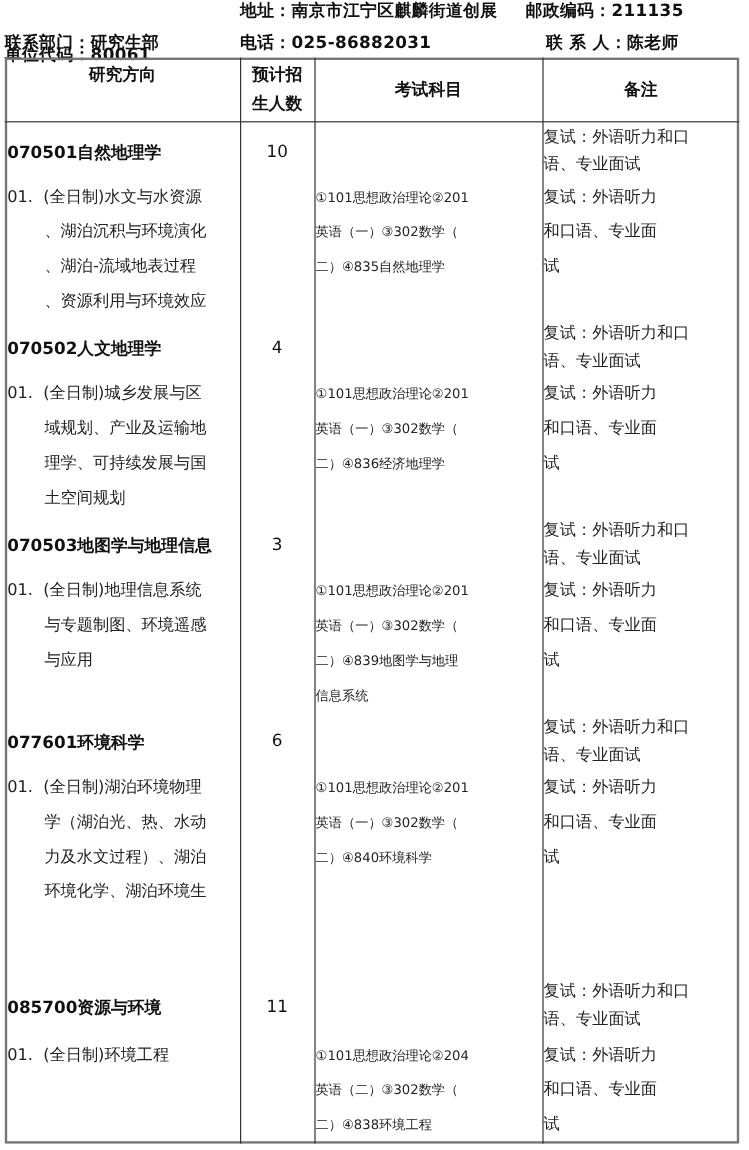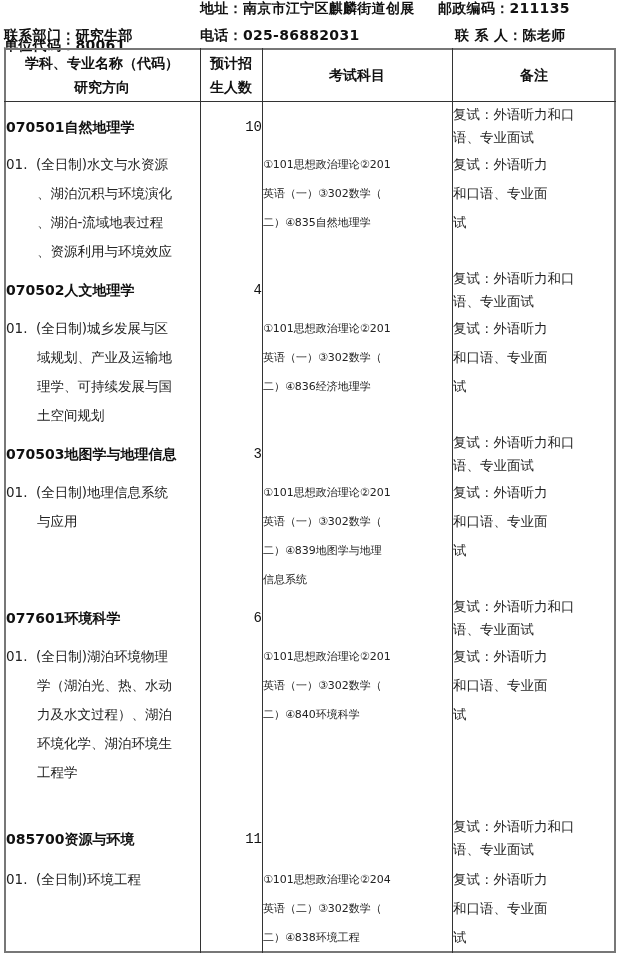--- a/index.html
+++ b/index.html
@@ -5,21 +5,21 @@
   html, body { margin: 0; padding: 0; background: #fff; }
   body { width: 624px; height: 958px; position: relative; overflow: hidden; color: #111;
          font-family: "DejaVu Sans", "Liberation Sans", sans-serif; }
   .hdr { position: absolute; font-size: 14px; font-weight: bold; white-space: nowrap; letter-spacing: 0.3px; }
   .table { position: absolute; left: 4px; top: 48px; width: 612px; height: 905px;
            border: 2px solid #777; box-sizing: border-box; }
   .vline { position: absolute; top: 48px; width: 1px; height: 905px; background: #333; }
   .hline { position: absolute; left: 4px; width: 612px; height: 1px; background: #333; }
   .th { position: absolute; font-size: 14px; font-weight: bold; text-align: center; line-height: 24px; }
   .prog { position: absolute; left: 6px; font-size: 14px; font-weight: bold; white-space: nowrap; }
-  .count { position: absolute; left: 200px; width: 62px; text-align: right; font-size: 14px; font-family: Liberation Mono, monospace; }
+  .count { position: absolute; left: 200px; width: 62px; text-align: center; font-size: 14px; }
   .note { position: absolute; left: 453px; width: 160px; font-size: 13.5px; line-height: 23px; color: #222; }
   .dir { position: absolute; left: 6px; width: 192px; font-size: 13.5px; line-height: 29px; color: #222; }
   .dir .num { display: inline-block; width: 30px; }
   .dir .line { display: block; white-space: nowrap; }
   .dir .cont { padding-left: 31px; }
   .exam { position: absolute; left: 263px; width: 188px; font-size: 11px; line-height: 29px; color: #222; }
   .exam .line, .note2 .line { display: block; white-space: nowrap; }
   .note2 { position: absolute; left: 453px; width: 160px; font-size: 13.5px; line-height: 29px; color: #222; }
 </style>
 </head>
@@ -32,21 +32,20 @@
 <div class="hdr" style="left:200px; top:27px;">电话：025-86882031</div>
 <div class="hdr" style="left:455px; top:27px;">联 系 人：陈老师</div>
 
 <div class="table"></div>
 <div class="vline" style="left:200px;"></div>
 <div class="vline" style="left:262px;"></div>
 <div class="vline" style="left:452px;"></div>
 <div class="hline" style="top:101px;"></div>
 
 <div class="th" style="left:4px; top:51px; width:196px;">
-  <div>学科、专业名称（代码）</div>
   <div>研究方向</div>
 </div>
 <div class="th" style="left:200px; top:51px; width:62px;">
   <div>预计招</div>
   <div>生人数</div>
 </div>
 <div class="th" style="left:262px; top:63px; width:190px;">考试科目</div>
 <div class="th" style="left:452px; top:63px; width:164px;">备注</div>
 
 <div class="prog" style="top:119px;">070501自然地理学</div>
@@ -96,20 +95,21 @@
 </div>
 
 <div class="prog" style="top:446px;">070503地图学与地理信息</div>
 <div class="count" style="top:446px;">3</div>
 <div class="note" style="top:431px;">
   <div>复试：外语听力和口</div>
   <div>语、专业面试</div>
 </div>
 <div class="dir" style="top:478px;">
   <span class="line"><span class="num">01.</span><span>(全日制)地理信息系统</span></span>
+  <span class="line cont">与专题制图、环境遥感</span>
   <span class="line cont">与应用</span>
 </div>
 <div class="exam" style="top:478px;">
   <span class="line">①101思想政治理论②201</span>
   <span class="line">英语（一）③302数学（</span>
   <span class="line">二）④839地图学与地理</span>
   <span class="line">信息系统</span>
 </div>
 <div class="note2" style="top:478px;">
   <span class="line">复试：外语听力</span>
@@ -121,21 +121,20 @@
 <div class="count" style="top:610px;">6</div>
 <div class="note" style="top:595px;">
   <div>复试：外语听力和口</div>
   <div>语、专业面试</div>
 </div>
 <div class="dir" style="top:642px;">
   <span class="line"><span class="num">01.</span><span>(全日制)湖泊环境物理</span></span>
   <span class="line cont">学（湖泊光、热、水动</span>
   <span class="line cont">力及水文过程）、湖泊</span>
   <span class="line cont">环境化学、湖泊环境生</span>
-  <span class="line cont">工程学</span>
 </div>
 <div class="exam" style="top:642px;">
   <span class="line">①101思想政治理论②201</span>
   <span class="line">英语（一）③302数学（</span>
   <span class="line">二）④840环境科学</span>
 </div>
 <div class="note2" style="top:642px;">
   <span class="line">复试：外语听力</span>
   <span class="line">和口语、专业面</span>
   <span class="line">试</span>

